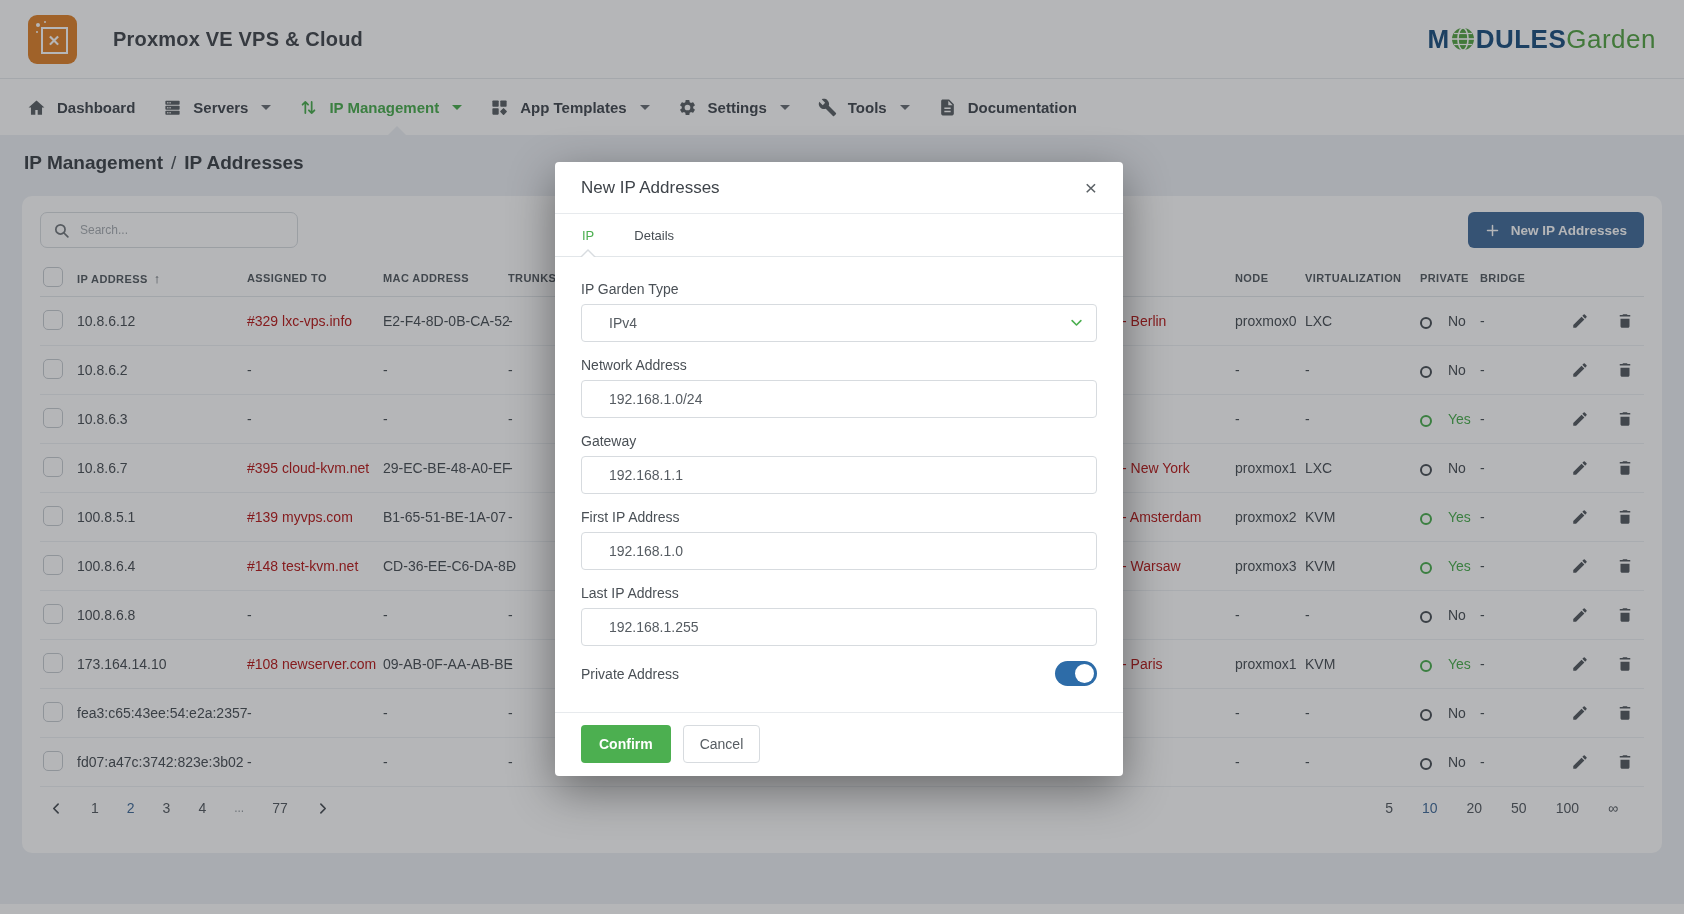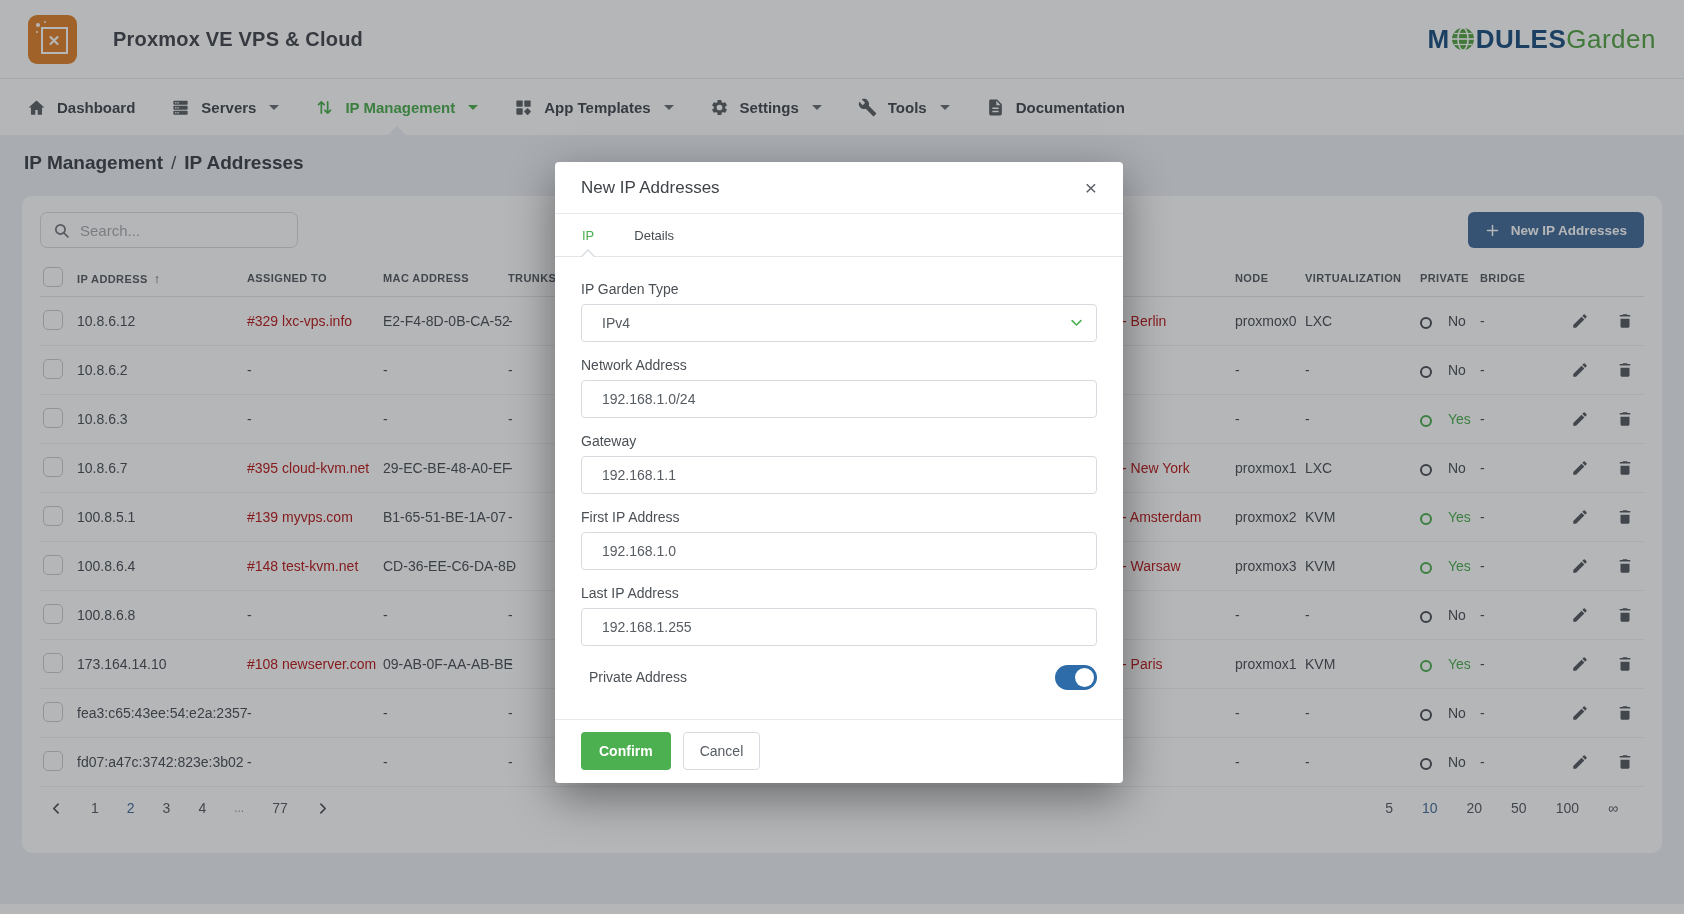--- a/index.html
+++ b/index.html
@@ -19,38 +19,38 @@
     justify-content:center; color:#fff; font-weight:bold; font-size:15px; margin-top:3px; margin-left:3px;}
   .logo-dots { position:absolute; top:8px; left:8px; width:4px; height:4px; background:#fff; border-radius:50%;
     box-shadow:7px -3px 0 -1px #fff, -1px 7px 0 -1px #fff; }
   .app-title { font-size:20px; font-weight:bold; color:#44494f; letter-spacing:.2px; }
   .brand { margin-left:auto; display:flex; align-items:center; font-size:26px; letter-spacing:.5px; }
   .brand .mg-bold { color:#1e5180; font-weight:bold; }
   .brand .mg-globe { margin:0 1px; display:flex; }
   .brand .mg-light { color:#56a546; font-weight:normal; }
   
   .nav { height:57px; background:#fff; border-top:1px solid #e7eaee; display:flex; align-items:center;
-    padding:0 27px; gap:36px; position:relative; }
+    padding:0 27px; gap:28px; position:relative; }
   .nav-item { display:flex; align-items:center; gap:11px; font-size:15px; font-weight:bold; color:#454b52; }
   .nav-item .nav-icon { display:flex; color:#5c6266; }
   .nav-item.active, .nav-item.active .nav-icon { color:#4caf50; }
   .caret { width:0; height:0; border-left:5px solid transparent; border-right:5px solid transparent;
     border-top:5px solid #6a7076; margin-left:2px; }
   .nav-item.active .caret { border-top-color:#4caf50; }
   .nav-notch { position:absolute; bottom:0; left:388px; width:0; height:0;
     border-left:9px solid transparent; border-right:9px solid transparent; border-bottom:9px solid #eef1f5; }
   
   .content { padding:0 22px; }
   .breadcrumb { margin:17px 2px 22px; font-size:19px; font-weight:bold; color:#3f444a; }
   .breadcrumb .sep { margin:0 8px; font-weight:normal; color:#4b5157; }
   .card { background:#fff; border-radius:10px; padding:16px 18px 14px; height:657px; }
   .card-head { display:flex; justify-content:space-between; align-items:center; margin-bottom:12px; }
   .search-box { width:258px; height:36px; border:1px solid #d9dde1; border-radius:7px; display:flex;
     align-items:center; padding:0 12px; gap:10px; color:#74797e; background:#fff; }
-  .search-box input { border:none; outline:none; font-size:15px; color:#7f1d1d; width:100%; background:transparent;
+  .search-box input { border:none; outline:none; font-size:12px; color:#7f1d1d; width:100%; background:transparent;
     font-family:"Liberation Sans", sans-serif; }
   .search-box input::placeholder { color:#a8adb2; }
   .btn-new { background:#446e9b; color:#fff; height:36px; border:none; border-radius:6px; padding:0 17px;
     font-size:13.5px; font-weight:bold; display:flex; align-items:center; gap:11px;
     font-family:"Liberation Sans", sans-serif; }
   
   .trow { display:grid;
     grid-template-columns:34px 170px 136px 125px 150px 142px 140px 63px 232px 70px 115px 60px 80px minmax(0,1fr);
     align-items:center; min-height:49px; border-bottom:1px solid #eef1f3; font-size:14px; color:#4b5157; }
   .trow > div { padding-left:3px; white-space:nowrap; }
@@ -84,21 +84,21 @@
   .modal-tabs { display:flex; gap:40px; padding:0 27px; border-bottom:1px solid #e2e6e9; }
   .tab { padding:14px 0 13px; font-size:13px; color:#474d53; position:relative; }
   .tab.active { color:#4caf50; }
   .tab.active::before { content:""; position:absolute; bottom:-1px; left:50%; margin-left:-8px;
     border-left:8px solid transparent; border-right:8px solid transparent; border-bottom:8px solid #d8dce0; }
   .tab.active::after { content:""; position:absolute; bottom:-1px; left:50%; margin-left:-6.5px;
     border-left:6.5px solid transparent; border-right:6.5px solid transparent; border-bottom:6.5px solid #fff; }
   .modal-body { padding:24px 26px 2px; }
   .fgroup { margin-bottom:15px; }
   .flabel { font-size:14px; color:#4a5056; margin-bottom:7px; }
-  .finput { height:38px; border:1px solid #d7dbdf; border-radius:4px; width:100%; padding:0 20px;
+  .finput { height:38px; border:1px solid #d7dbdf; border-radius:4px; width:100%; padding:0 27px;
     font-size:14px; color:#565c62; font-family:"Liberation Sans", sans-serif; outline:none; }
   .fselect { position:relative; }
   .fselect .finput { display:flex; align-items:center; }
   .select-chevron { position:absolute; right:13px; top:11px; color:#4caf50; display:flex; }
   .toggle-row { display:flex; justify-content:space-between; align-items:center; margin:6px 0 24px; }
   .toggle { width:42px; height:25px; background:#2d6ca8; border-radius:13px; position:relative; border:none; padding:0; }
   .toggle-knob { width:19px; height:19px; background:#fff; border-radius:50%; position:absolute; right:3px; top:3px; }
   .modal-footer { border-top:1px solid #e7eaed; padding:12px 26px 13px; display:flex; gap:12px; }
   .btn-confirm { background:#4caf50; border:none; color:#fff; font-weight:bold; font-size:14px;
     padding:11px 18px; border-radius:4px; font-family:"Liberation Sans", sans-serif; }
@@ -632,21 +632,21 @@
     </div>
     <div class="fgroup">
       <div class="flabel">First IP Address</div>
       <input class="finput" type="text" value="192.168.1.0" style="">
     </div>
     <div class="fgroup">
       <div class="flabel">Last IP Address</div>
       <input class="finput" type="text" value="192.168.1.255" style="">
     </div>
     <div class="toggle-row">
-      <span class="flabel" style="margin:8px;">Private Address</span>
+      <span class="flabel" style="margin:0;">Private Address</span>
       <button class="toggle">
           <span class="toggle-knob"></span>
         </button>
     </div>
   </div>
   <div class="modal-footer">
     <button class="btn-confirm">Confirm</button>
     <button class="btn-cancel">Cancel</button>
   </div>
 </div>

